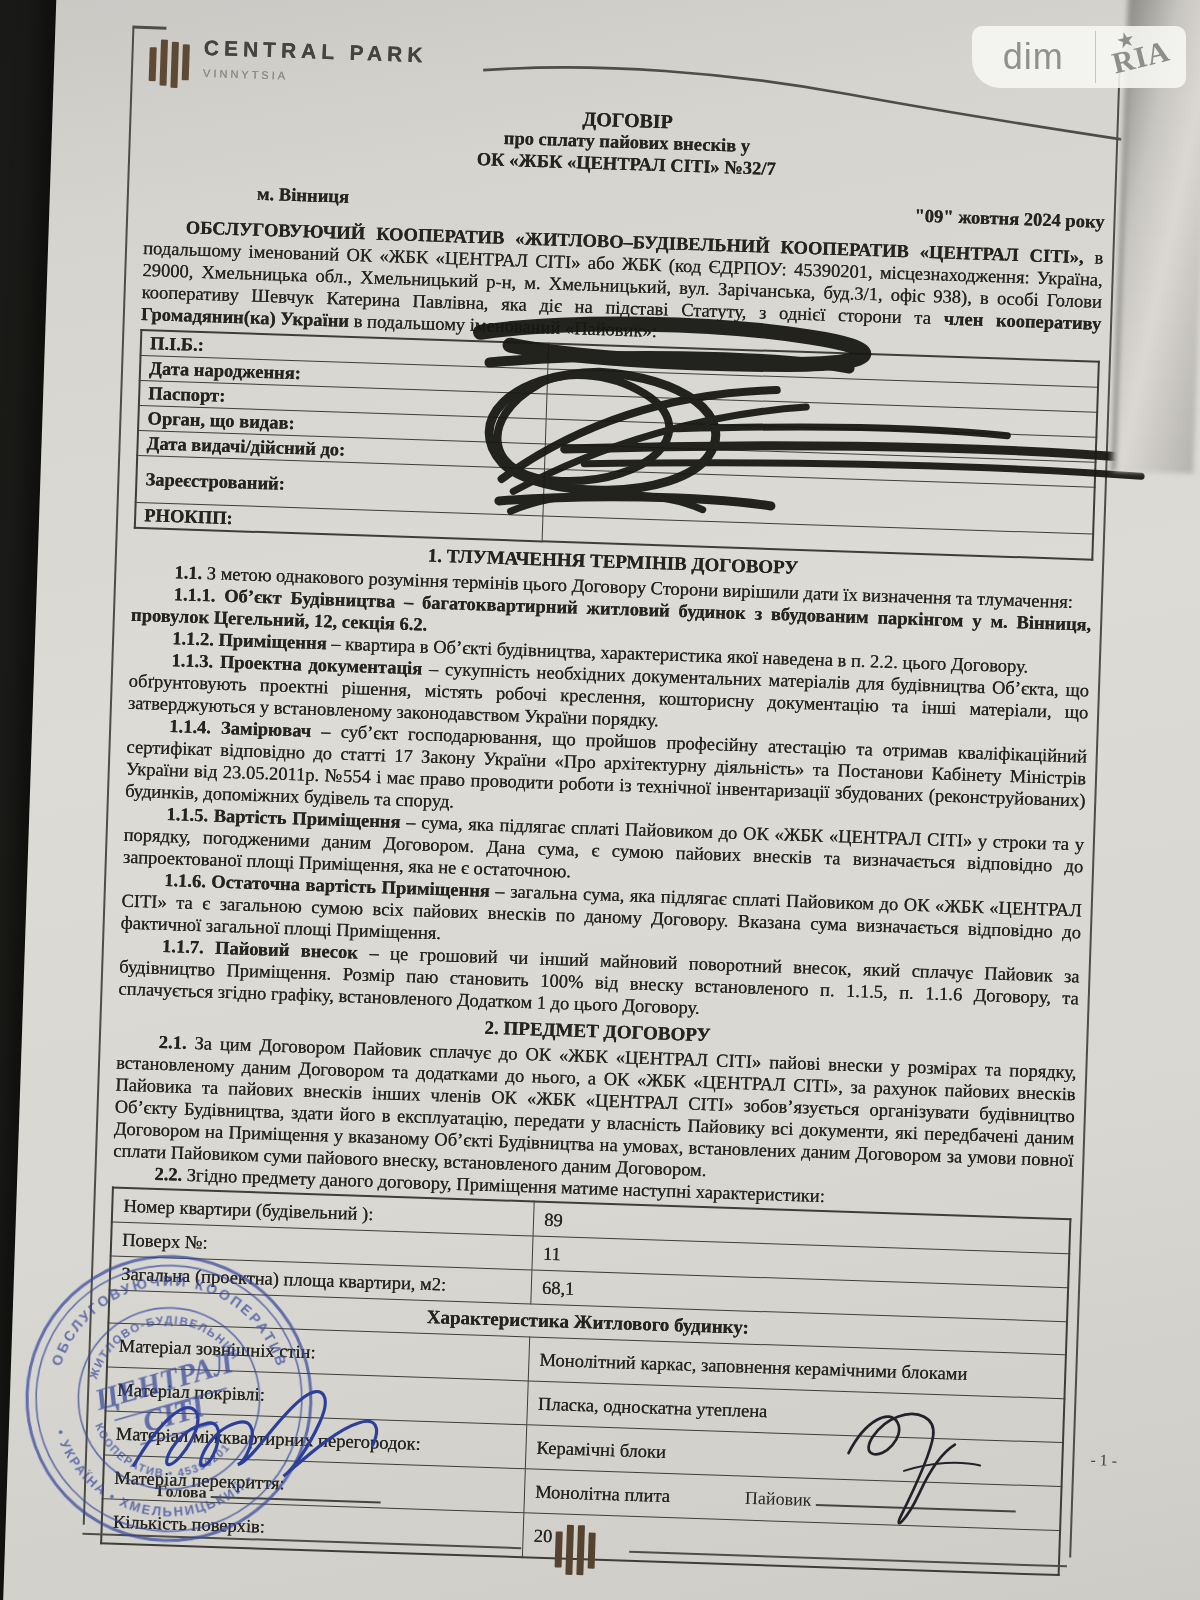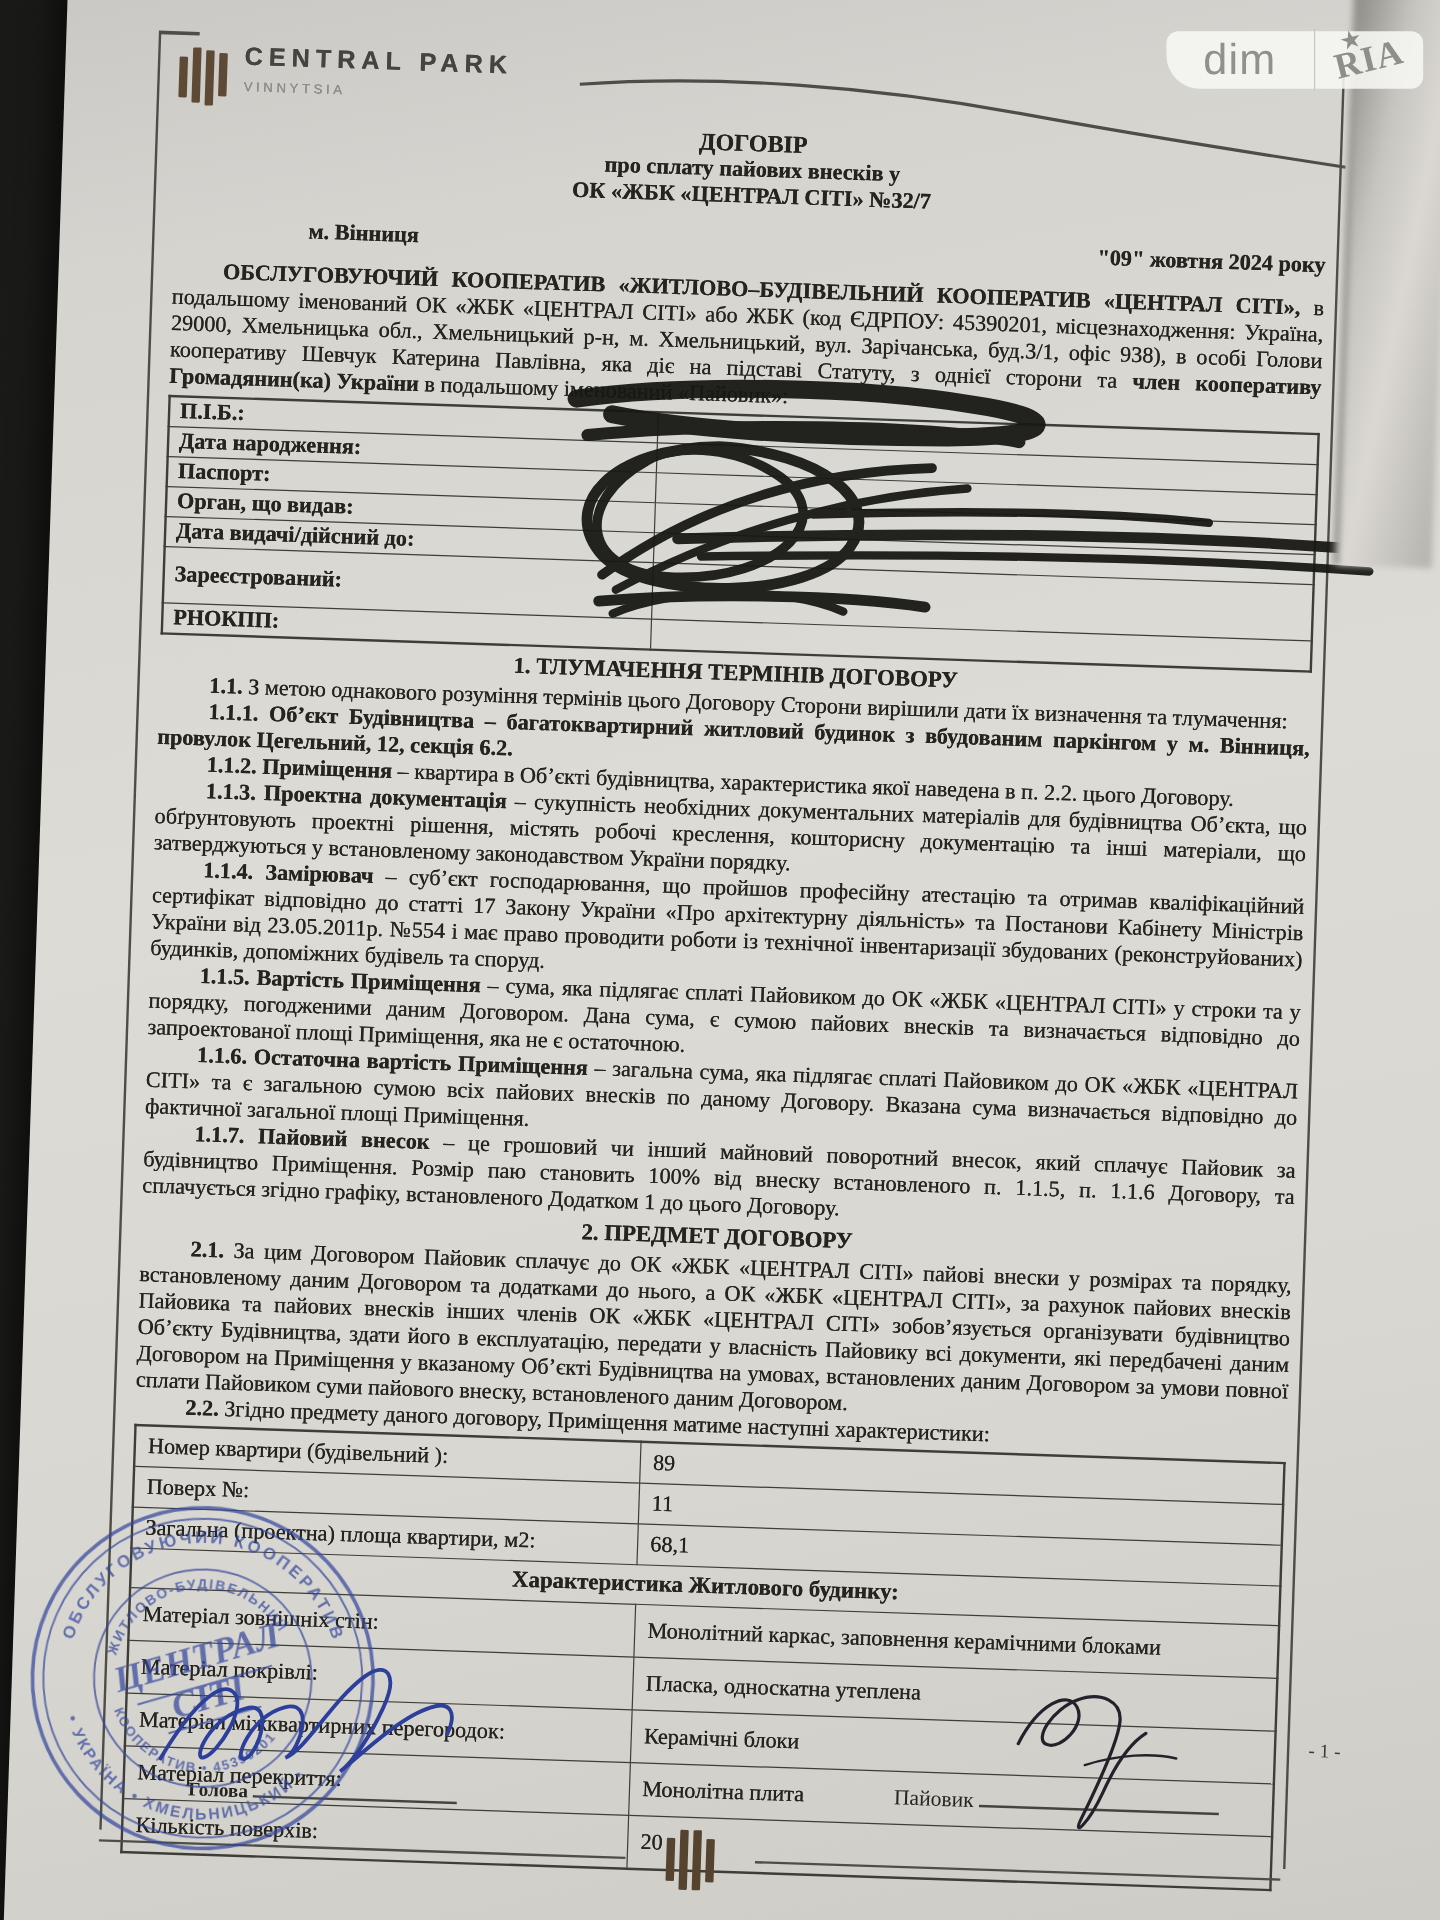--- a/index.html
+++ b/index.html
@@ -70,21 +70,21 @@
   .footer-rule .gap{width:34px;}
   .fbars{display:flex;align-items:center;gap:4px;height:56px;}
   .fbars i{display:block;width:7px;background:#55432f;border-radius:1px;}
   .fbars i:nth-child(1),.fbars i:nth-child(4){height:36px;}
   .fbars i:nth-child(2),.fbars i:nth-child(3){height:50px;}
   
   .bg-blur{position:absolute;top:-6px;right:-10px;width:78px;height:480px;z-index:6;
            background:linear-gradient(100deg,#8f8d88 0%,#c7c5c0 30%,#dbd8d3 55%,#b5b3ae 100%);
            border-left:4px solid rgba(96,94,88,.55);filter:blur(2.5px);
            transform:rotate(2deg);transform-origin:top right;}
-  .watermark{position:absolute;top:26px;right:14px;width:214px;height:48px;z-index:10;
+  .watermark{position:absolute;top:26px;right:14px;width:214px;height:62px;z-index:10;
              background:rgba(247,247,244,.88);border-radius:10px 10px 10px 28px;
              display:flex;align-items:center;font-family:"Liberation Sans",sans-serif;}
   .wm-dim{flex:1;text-align:center;font-size:36px;color:#90908c;letter-spacing:1px;}
   .wm-div{width:1.5px;height:52px;background:#c6c6c2;}
   .wm-ria{width:90px;text-align:center;transform:rotate(-14deg);position:relative;
           font-family:"Liberation Serif",serif;font-weight:700;font-size:30px;color:#8e8e8a;
           letter-spacing:1px;}
   .wm-star{position:absolute;left:26px;top:-14px;font-size:18px;color:#8e8e8a;}
 </style>
 </head>

